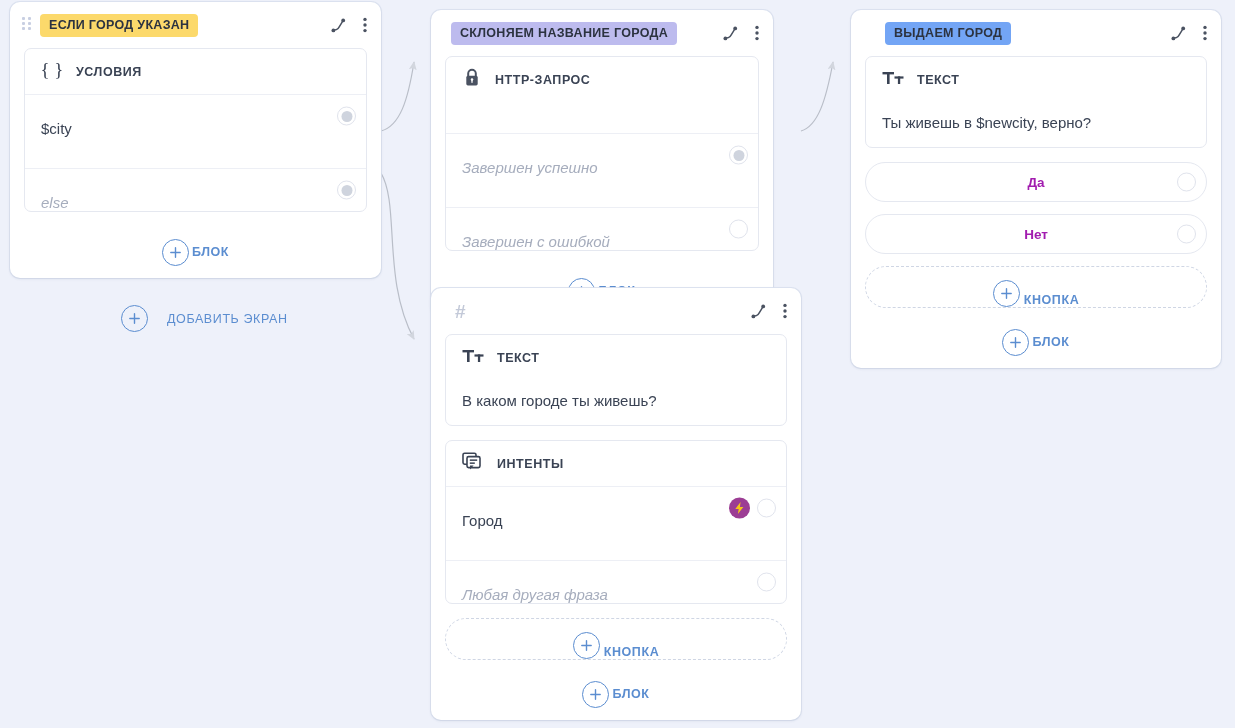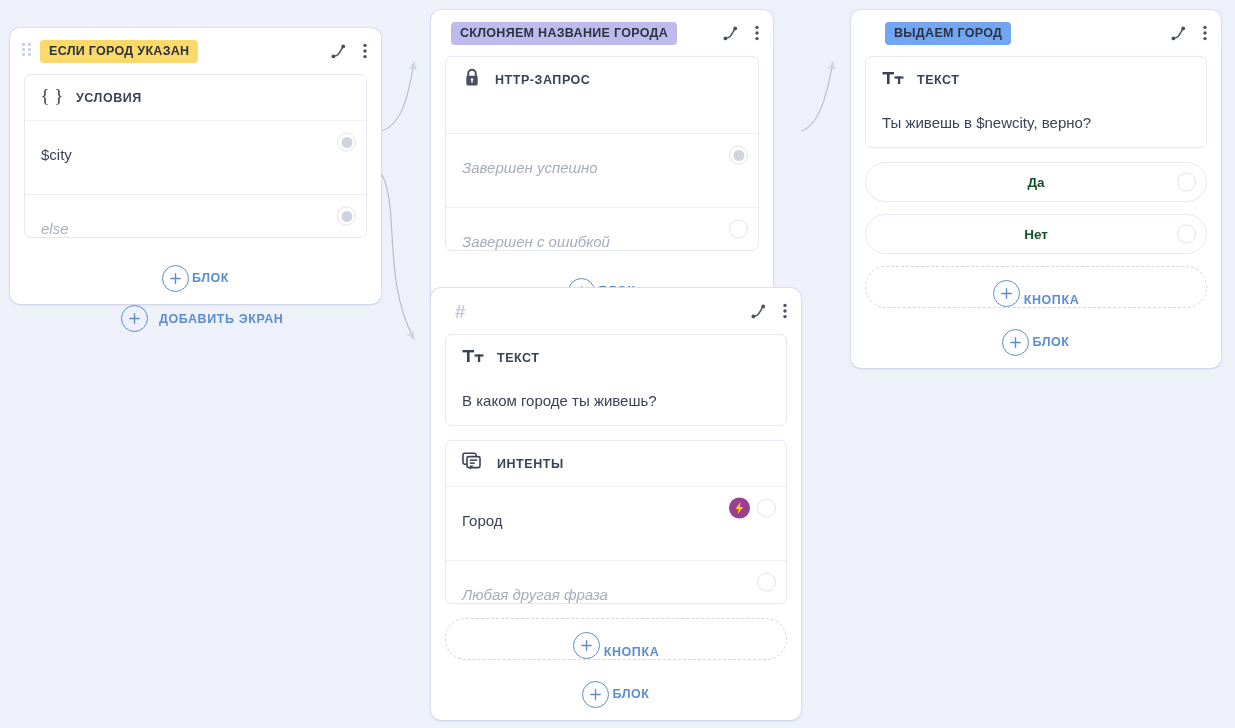--- a/index.html
+++ b/index.html
@@ -168,21 +168,21 @@
     position: relative;
     margin: 0 14px 12px;
     height: 40px;
     border: 1px solid #e5e8f0;
     border-radius: 20px;
     display: flex;
     align-items: center;
     justify-content: center;
     font-size: 13.5px;
     font-weight: bold;
-    color: #14532d;
+    color: #a21caf;
     background: #fff;
     cursor: pointer;
     box-sizing: border-box;
   }
 
   
   .add-btn {
     display: flex;
     align-items: center;
     justify-content: center;
@@ -241,21 +241,21 @@
     <defs>
       <marker id="arrowhead" markerWidth="9" markerHeight="8" refX="8" refY="4" orient="auto" markerUnits="userSpaceOnUse">
         <path d="M0,0 L9,4 L0,8 L2.2,4 Z" fill="#d2d6de"></path>
       </marker>
     </defs>
     <path d="M381,131 C400,126 408,100 414,62" fill="none" stroke="#b9bec8" stroke-width="1.2" marker-end="url(#arrowhead)"></path>
     <path d="M381,173 C400,205 382,280 414,339" fill="none" stroke="#b9bec8" stroke-width="1.2" marker-end="url(#arrowhead)"></path>
     <path d="M801,131 C818,126 826,100 833,62" fill="none" stroke="#b9bec8" stroke-width="1.2" marker-end="url(#arrowhead)"></path>
   </svg>
 
-  <div class="card" id="c1" style="left:10px; top:28px; width:371px;">
+  <div class="card" id="c1" style="left:10px; top:2px; width:371px;">
     <div class="card-head">
       <span class="drag-handle">
         <i></i>
           <i></i>
           <i></i>
           <i></i>
           <i></i>
           <i></i>
       </span>
       <span class="title-badge yellow">ЕСЛИ ГОРОД УКАЗАН</span>
@@ -305,21 +305,21 @@
       <span class="lbl">БЛОК</span>
     </div>
   </div>
 
   <div class="add-screen" style="left:121px; top:305px;">
     <span class="plus" style="width:25px;height:25px;border-radius:50%;border:1.4px solid #5b8dd0;display:flex;align-items:center;justify-content:center;">
       <svg width="13" height="13" viewBox="0 0 13 13">
         <path d="M6.5,1.8 V11.2 M1.8,6.5 H11.2" stroke="#5b8dd0" stroke-width="1.4" stroke-linecap="round"></path>
       </svg>
     </span>
-    <span class="lbl" style="font-size:12.5px;font-weight:bold;letter-spacing:.6px;color:#5b8dd0;">ДОБАВИТЬ ЭКРАН</span>
+    <span class="lbl" style="font-size:12.5px;font-weight:normal;letter-spacing:.6px;color:#5b8dd0;margin-left:8px;">ДОБАВИТЬ ЭКРАН</span>
   </div>
 
   <div class="card" id="c2" style="left:431px; top:10px; width:342px;">
     <div class="card-head" style="padding-left:20px;">
       <span class="title-badge purple">СКЛОНЯЕМ НАЗВАНИЕ ГОРОДА</span>
       <span class="head-actions">
         <span class="icon-btn">
           <svg width="17" height="17" viewBox="0 0 17 17">
             <path d="M4.2,13 C8,13 9,10.5 12.6,4.4" fill="none" stroke="#4a5261" stroke-width="1.5"></path>
             <circle cx="3.4" cy="13.4" r="1.9" fill="#4a5261"></circle>

